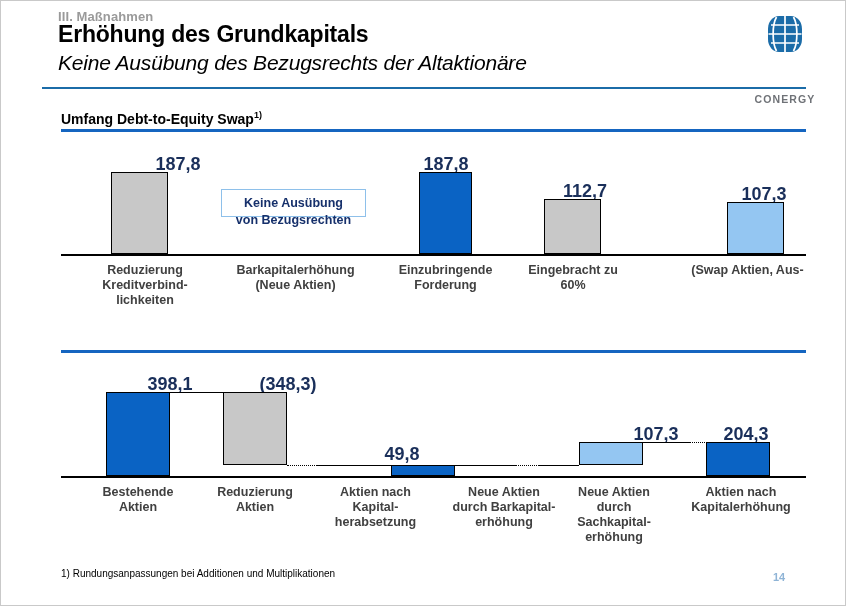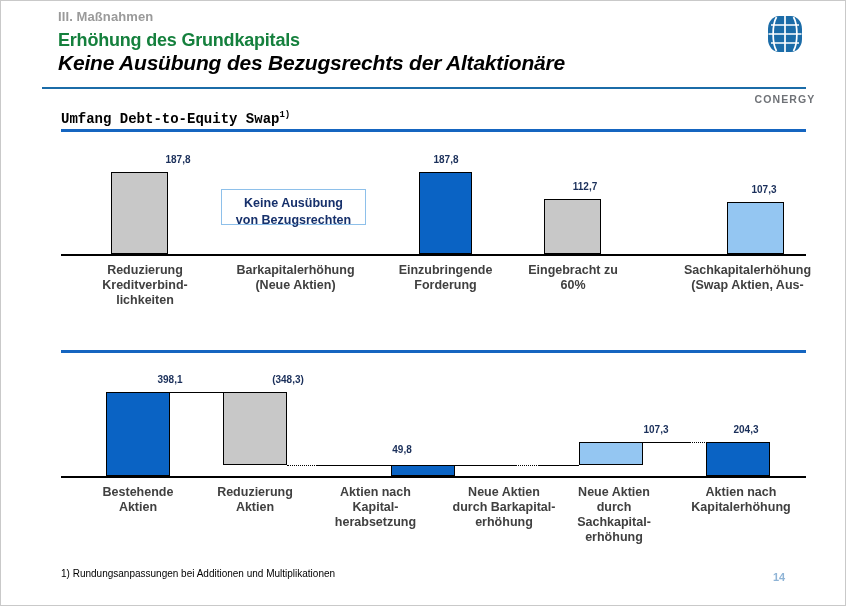--- a/index.html
+++ b/index.html
@@ -9,43 +9,43 @@
     font-family:"Liberation Sans", sans-serif;
     color:#000;
     overflow:hidden;
     position:relative;
   }
   .slide{position:absolute;left:0;top:0;width:846px;height:606px;
          border:1px solid #c9c9c9;box-sizing:border-box;background:#fff;}
 
   
   .kicker{position:absolute;left:57px;top:8px;font-size:13px;font-weight:bold;color:#9a9a9a;letter-spacing:.1px;}
-  .title1{position:absolute;left:57px;top:29px;font-size:18px;font-weight:bold;color:#15803d;letter-spacing:-.2px;}
-  .title2{position:absolute;left:57px;top:50px;font-size:21px;font-weight:bold;font-style:italic;color:#000;letter-spacing:-.2px;}
+  .title1{position:absolute;left:57px;top:20px;font-size:23px;font-weight:bold;color:#000000;letter-spacing:-.2px;}
+  .title2{position:absolute;left:57px;top:50px;font-size:21px;font-weight:normal;font-style:italic;color:#000;letter-spacing:-.2px;}
   .header-rule{position:absolute;left:41px;top:86px;width:764px;height:2px;background:#1b6ca8;}
 
   
   .logo{position:absolute;left:753px;top:14px;width:62px;height:58px;}
   .logo-mark{position:absolute;left:12px;top:0;width:38px;height:38px;}
   .logo-word{position:absolute;left:0;top:40px;width:62px;text-align:center;
              font-size:10.5px;font-weight:bold;color:#6f7277;letter-spacing:1.1px;margin-top:38px;}
 
   
   .sec-title{position:absolute;font-size:14px;font-weight:bold;color:#000;}
   .sec-rule{position:absolute;height:3px;background:#1565c0;}
   .sup{font-size:9px;vertical-align:super;font-weight:bold;}
 
   
   .chart{position:absolute;}
   .baseline{position:absolute;background:#000;height:1.5px;}
   .bar{position:absolute;box-sizing:border-box;border:1px solid #000;}
   .bar.blue{background:#0a63c4;}
   .bar.gray{background:#c8c8c8;}
   .bar.lblue{background:#94c6f2;}
-  .vlabel{position:absolute;font-size:10px;font-weight:bold;color:#1a2f5a;text-align:center;}
+  .vlabel{position:absolute;font-size:18px;font-weight:bold;color:#1a2f5a;text-align:center;}
   .xlabel{position:absolute;font-size:12.5px;font-weight:bold;color:#404040;text-align:center;line-height:15px;}
   .conn{position:absolute;height:1px;background:#000;}
   .conn.dotted{background:none;border-top:1px dotted #000;height:0;}
 
   
   .callout{position:absolute;box-sizing:border-box;border:1px solid #8ec0ea;background:#fff;
            text-align:center;font-size:12.5px;font-weight:bold;color:#16306b;line-height:17px;
            padding-top:5px;}
 
   
@@ -65,33 +65,33 @@
 
   <div class="logo">
     <svg class="logo-mark" viewBox="0 0 38 38">
       <rect x="2" y="1" width="34" height="36" rx="11" ry="13" fill="#1b6ca8"></rect>
       <path d="M19 1 L19 37 M5 10 L33 10 M2.5 19 L35.5 19 M5 28 L33 28
                M10.5 2 C6 10, 6 28, 10.5 36 M27.5 2 C32 10, 32 28, 27.5 36" stroke="#ffffff" stroke-width="1.7" fill="none"></path>
     </svg>
     <div class="logo-word">CONERGY</div>
   </div>
 
-  <div class="sec-title" style="left:60px;top:109px;font-family:Liberation Mono, monospace;">
+  <div class="sec-title" style="left:60px;top:109px;">
     <span>Umfang Debt-to-Equity Swap</span><span class="sup">1)</span>
   </div>
   <div class="sec-rule" style="left:60px;top:128px;width:745px;"></div>
 
   <div class="chart" style="left:60px;top:140px;width:745px;height:175px;">
 
     <div class="baseline" style="left:0px;top:113px;width:745px;"></div>
 
     <div class="vlabel" style="left:87px;top:13px;width:60px;">187,8</div>
     <div class="bar gray" style="left:50px;top:31px;width:57px;height:82px;"></div>
 
-    <div class="callout" style="left:160px;top:48px;width:145px;height:36px;">
+    <div class="callout" style="left:160px;top:48px;width:145px;height:28px;">
       <div>Keine Ausübung</div>
       <div>von Bezugsrechten</div>
     </div>
 
     <div class="vlabel" style="left:355px;top:13px;width:60px;">187,8</div>
     <div class="bar blue" style="left:358px;top:31px;width:53px;height:82px;"></div>
 
     <div class="vlabel" style="left:494px;top:40px;width:60px;">112,7</div>
     <div class="bar gray" style="left:483px;top:58px;width:57px;height:55px;"></div>
 
@@ -109,21 +109,20 @@
     </div>
     <div class="xlabel" style="left:157px;top:122px;width:155px;">
       <div>Barkapitalerhöhung</div>
       <div>(Neue Aktien)</div>
     </div>
     <div class="xlabel" style="left:452px;top:122px;width:120px;">
       <div>Eingebracht zu</div>
       <div>60%</div>
     </div>
     <div class="xlabel" style="left:604px;top:122px;width:165px;">
-      <div>Sachkapitalerhöhung</div>
       <div>(Swap Aktien, Aus-</div>
     </div>
   </div>
 
   <div class="sec-rule" style="left:60px;top:349px;width:745px;"></div>
 
   <div class="chart" style="left:60px;top:360px;width:745px;height:190px;">
 
     <div class="baseline" style="left:0px;top:115px;width:745px;"></div>
 

